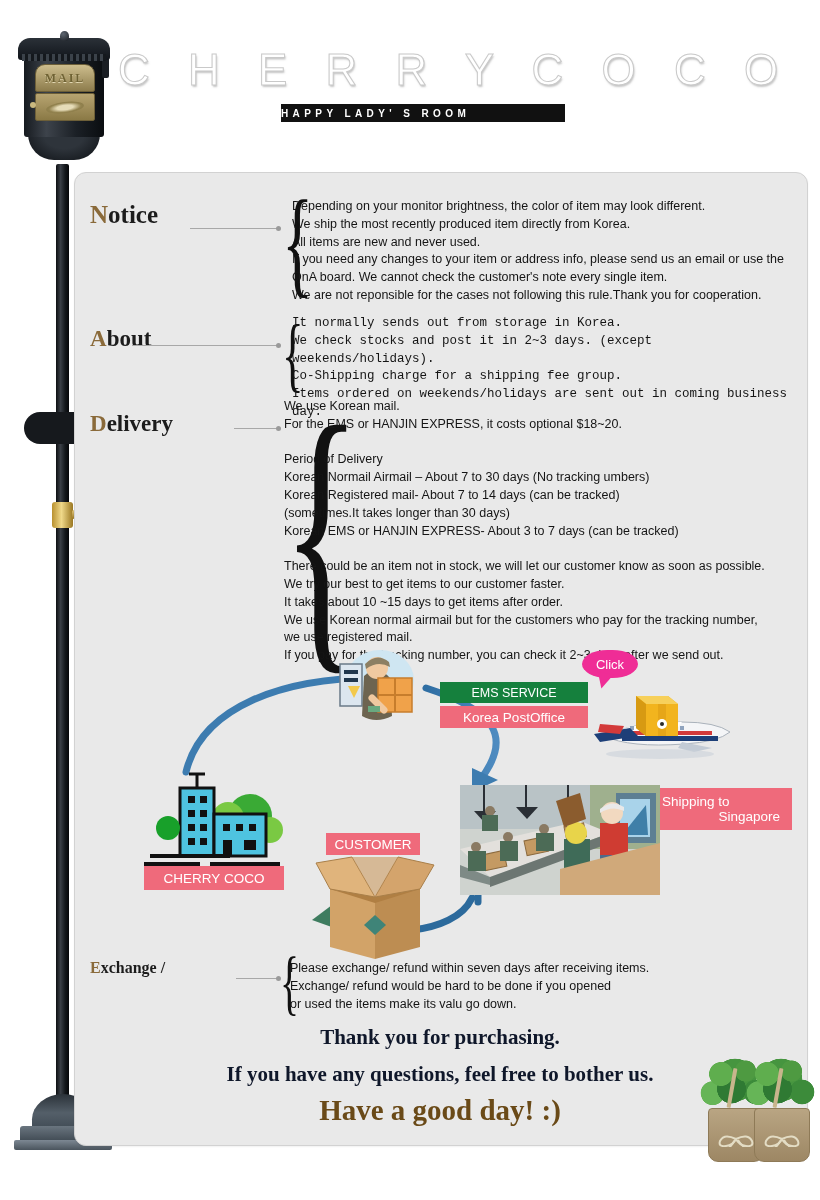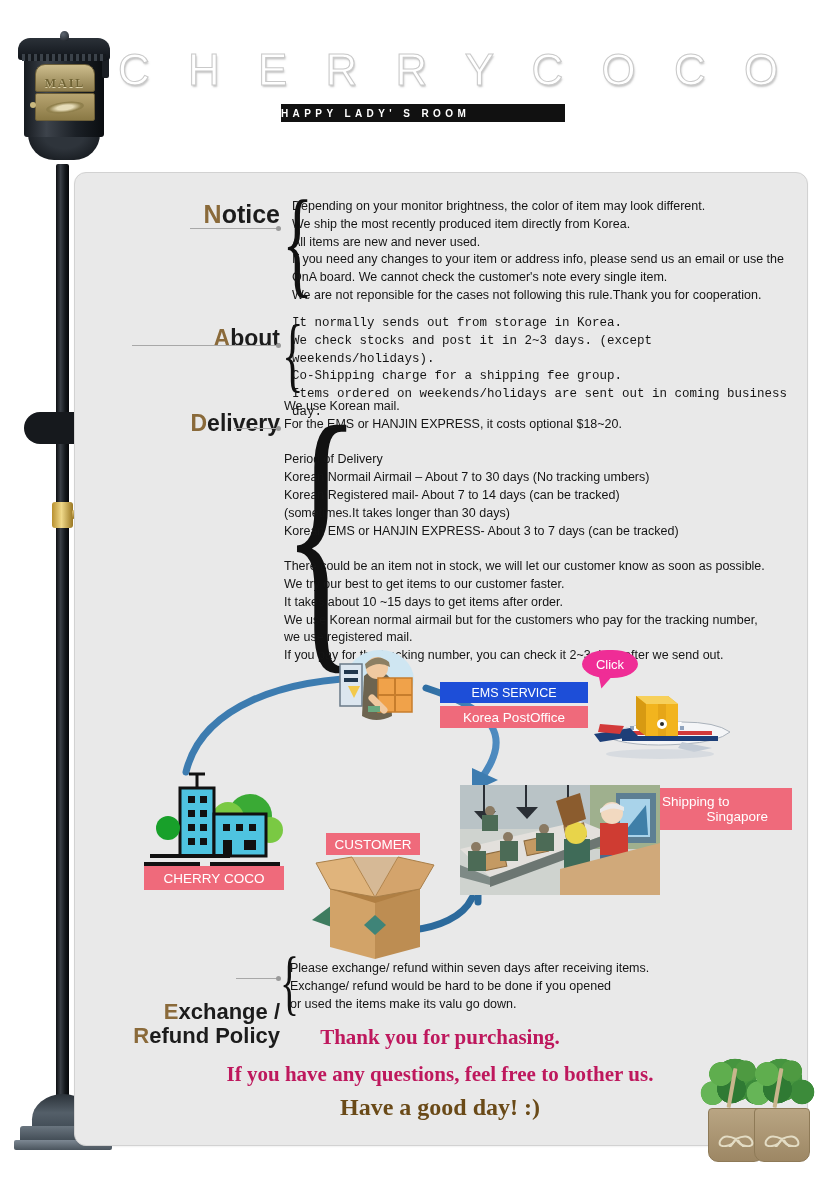--- a/index.html
+++ b/index.html
@@ -38,21 +38,21 @@
   .mbox-roof{position:absolute;left:8px;top:24px;width:92px;height:22px;
     background:linear-gradient(to bottom,#2b3138,#10141a);
     border-radius:12px 12px 3px 3px;}
   .mbox-roof2{position:absolute;left:12px;top:40px;width:84px;height:7px;
     background:repeating-linear-gradient(to right,#3b424a 0 3px,#14181d 3px 6px);}
   .mbox-knob{position:absolute;left:50px;top:17px;width:9px;height:10px;
     background:radial-gradient(circle at 35% 30%,#5d6570,#171b20);border-radius:50% 50% 40% 40%;}
   .plate-top{position:absolute;left:25px;top:50px;width:58px;height:26px;
     background:linear-gradient(to bottom,#cdbd8d,#8d7c4c);
     border-radius:10px 10px 2px 2px;border:1px solid #6d5f38;
-    display:flex;align-items:flex-end;justify-content:center;}
+    display:flex;align-items:center;justify-content:center;}
   .plate-top span{font-family:"Liberation Serif",serif;font-size:12px;font-weight:700;
     letter-spacing:2px;color:#6f6233;text-shadow:0 1px 0 #e4d9b4;}
   .plate-bot{position:absolute;left:25px;top:79px;width:58px;height:26px;
     background:linear-gradient(to bottom,#b7a471,#8a7945);
     border:1px solid #6d5f38;border-radius:2px;overflow:hidden;}
   .plate-bot:after{content:"";position:absolute;left:10px;top:8px;width:38px;height:11px;
     background:radial-gradient(ellipse at 50% 50%,#e6dcb8 0 30%,#93834f 60%,#7b6c3e 100%);
     border-radius:50%;transform:rotate(-7deg);}
   .mbox-lock{position:absolute;left:20px;top:88px;width:6px;height:6px;border-radius:50%;
     background:#c9b87f;}
@@ -74,66 +74,66 @@
   .base3{position:absolute;left:4px;top:1126px;width:98px;height:10px;
     background:linear-gradient(to bottom,#7d8893,#4a545d);border-radius:2px;}
 
   
   #panel{position:absolute;left:74px;top:172px;width:732px;height:972px;
     background:#e9e9e9;border:1px solid #d2d2d2;border-radius:12px;
     box-shadow:0 1px 2px rgba(0,0,0,.06);}
 
   
   .section{position:absolute;}
-  .sec-head{position:absolute;text-align:right;font-family:Liberation Sans, sans-serif;
+  .sec-head{position:absolute;text-align:left;font-family:Liberation Serif, serif;
     font-weight:700;color:#1c1c1c;line-height:1.0;white-space:nowrap;}
   .sec-head .cap{color:#8a6a3a;}
   .hline{position:absolute;height:1px;background:#a8a8a8;}
   .hdot{position:absolute;width:5px;height:5px;border-radius:50%;background:#9a9a9a;}
   .brace{position:absolute;font-family:"Liberation Serif",serif;color:#111;
     transform:scaleX(.55);transform-origin:left center;line-height:1;}
   .body-text{position:absolute;font-family:"Liberation Sans",sans-serif;
     font-size:12.5px;color:#151515;line-height:17.8px;white-space:pre-line;}
 
   
   #diagram{position:absolute;left:74px;top:640px;width:732px;height:320px;}
   .tagbar{position:absolute;display:flex;align-items:center;
     font-family:"Liberation Sans",sans-serif;color:#ffffff;}
-  #bar-ems{left:366px;top:42px;width:148px;height:21px;background:#1d4ed8;
+  #bar-ems{left:366px;top:42px;width:148px;height:21px;background:#15803d;
     justify-content:center;font-size:12.5px;}
   #bar-post{left:366px;top:66px;width:148px;height:22px;background:#ef6a7b;
     justify-content:center;font-size:13.5px;}
   #tag-cherry{left:70px;top:226px;width:140px;height:24px;background:#ef6a7b;
     justify-content:center;font-size:13.5px;}
   #tag-customer{left:252px;top:193px;width:94px;height:22px;background:#ef6a7b;
     justify-content:center;font-size:13.5px;}
   #tag-ship{left:578px;top:148px;width:140px;height:42px;background:#ef6a7b;
     flex-direction:column;justify-content:center;font-size:13.5px;padding-left:10px;
     box-sizing:border-box;align-items:flex-start;}
-  #tag-ship .l2{align-self:flex-end;padding-right:24px;}
+  #tag-ship .l2{align-self:flex-end;padding-right:12px;}
   #click-bubble{position:absolute;left:508px;top:10px;width:56px;height:28px;
     background:#ef2d96;border-radius:50%/55%;display:flex;align-items:center;
     justify-content:center;color:#ffffff;font-size:13px;}
   #click-bubble:after{content:"";position:absolute;left:14px;top:23px;
     width:0;height:0;border-left:7px solid transparent;border-right:9px solid transparent;
     border-top:16px solid #ef2d96;transform:rotate(12deg);}
 
   .photo{position:absolute;left:386px;top:145px;width:200px;height:110px;
     background:#cfd7d8;overflow:hidden;}
   .plane{position:absolute;left:512px;top:50px;width:160px;height:80px;}
   .courier{position:absolute;left:260px;top:2px;width:90px;height:90px;}
   .city{position:absolute;left:70px;top:128px;width:150px;height:100px;}
   .cbox{position:absolute;left:238px;top:215px;width:126px;height:106px;}
 
   
   #closing{position:absolute;left:74px;top:1025px;width:732px;height:110px;text-align:center;}
-  .close-line{font-family:"Liberation Serif",serif;font-weight:700;color:#be185d;}
+  .close-line{font-family:"Liberation Serif",serif;font-weight:700;color:#0f172a;}
   #close1{font-size:21px;}
   #close2{font-size:21px;margin-top:12px;}
-  #close3{font-size:24px;margin-top:7px;color:#6a4a18;}
+  #close3{font-size:29px;margin-top:7px;color:#6a4a18;}
 
   
   #plants{position:absolute;left:700px;top:1046px;width:118px;height:140px;}
   .pot{position:absolute;width:54px;height:52px;top:62px;
     background:linear-gradient(to bottom,#b9a583,#9d8764);
     border-radius:4px 4px 10px 10px;border:1px solid #8e7a57;}
   .pot .bow{position:absolute;left:6px;top:22px;width:42px;height:16px;}
   .bush{position:absolute;width:70px;height:60px;top:10px;border-radius:50% 50% 44% 44%;
     background:radial-gradient(circle at 30% 30%,#5fae4e 0 18%,transparent 19%),
                radial-gradient(circle at 65% 25%,#4e9a41 0 16%,transparent 17%),
@@ -406,23 +406,22 @@
 
     <div class="tagbar" id="tag-cherry">
       <span>CHERRY COCO</span>
     </div>
     <div class="tagbar" id="tag-customer">
       <span>CUSTOMER</span>
     </div>
   </div>
 
   <div class="section">
-    <div class="sec-head" style="left:90px;top:960px;width:190px;font-size:22px;margin-top:41px;">
+    <div class="sec-head" style="left:90px;top:960px;width:190px;font-size:16px;">
       <div><span class="cap">E</span><span>xchange /</span></div>
-      <div style="margin-top:2px;"><span class="cap">R</span><span>efund Policy</span></div>
     </div>
     <div class="hline" style="left:236px;top:978px;width:42px;"></div>
     <div class="hdot" style="left:276px;top:976px;"></div>
     <div class="brace" style="left:280px;top:946px;font-size:72px;">{</div>
     <div class="body-text" style="left:290px;top:960px;width:500px;">Please exchange/ refund within seven days after receiving items.
 Exchange/ refund would be hard to be done if you opened
 or used the items make its valu go down.</div>
   </div>
 
   <div id="closing">

